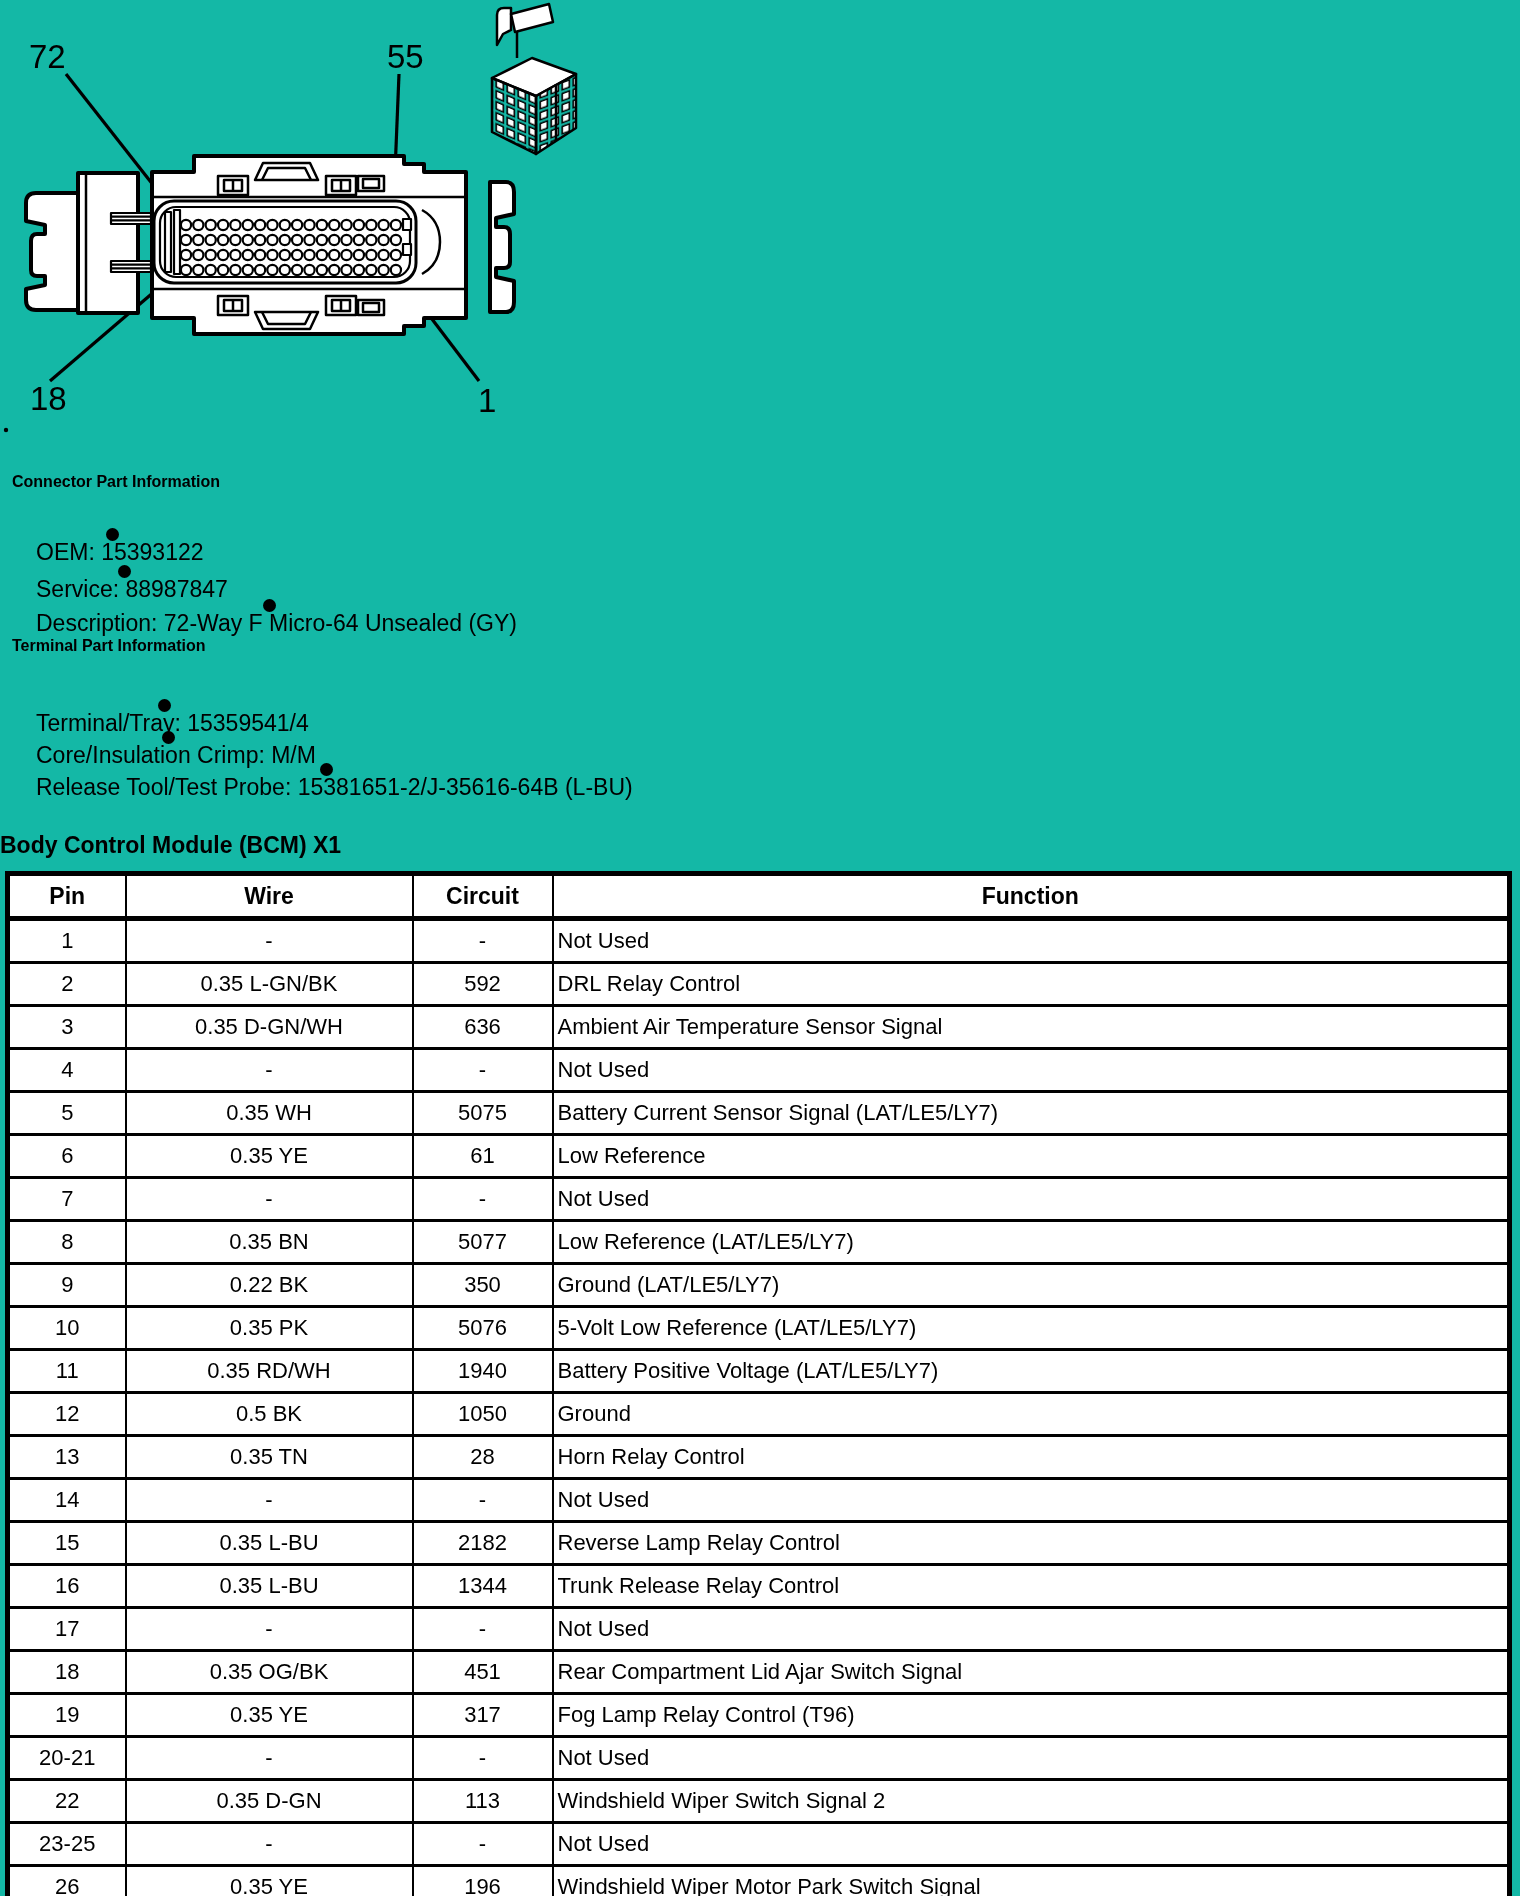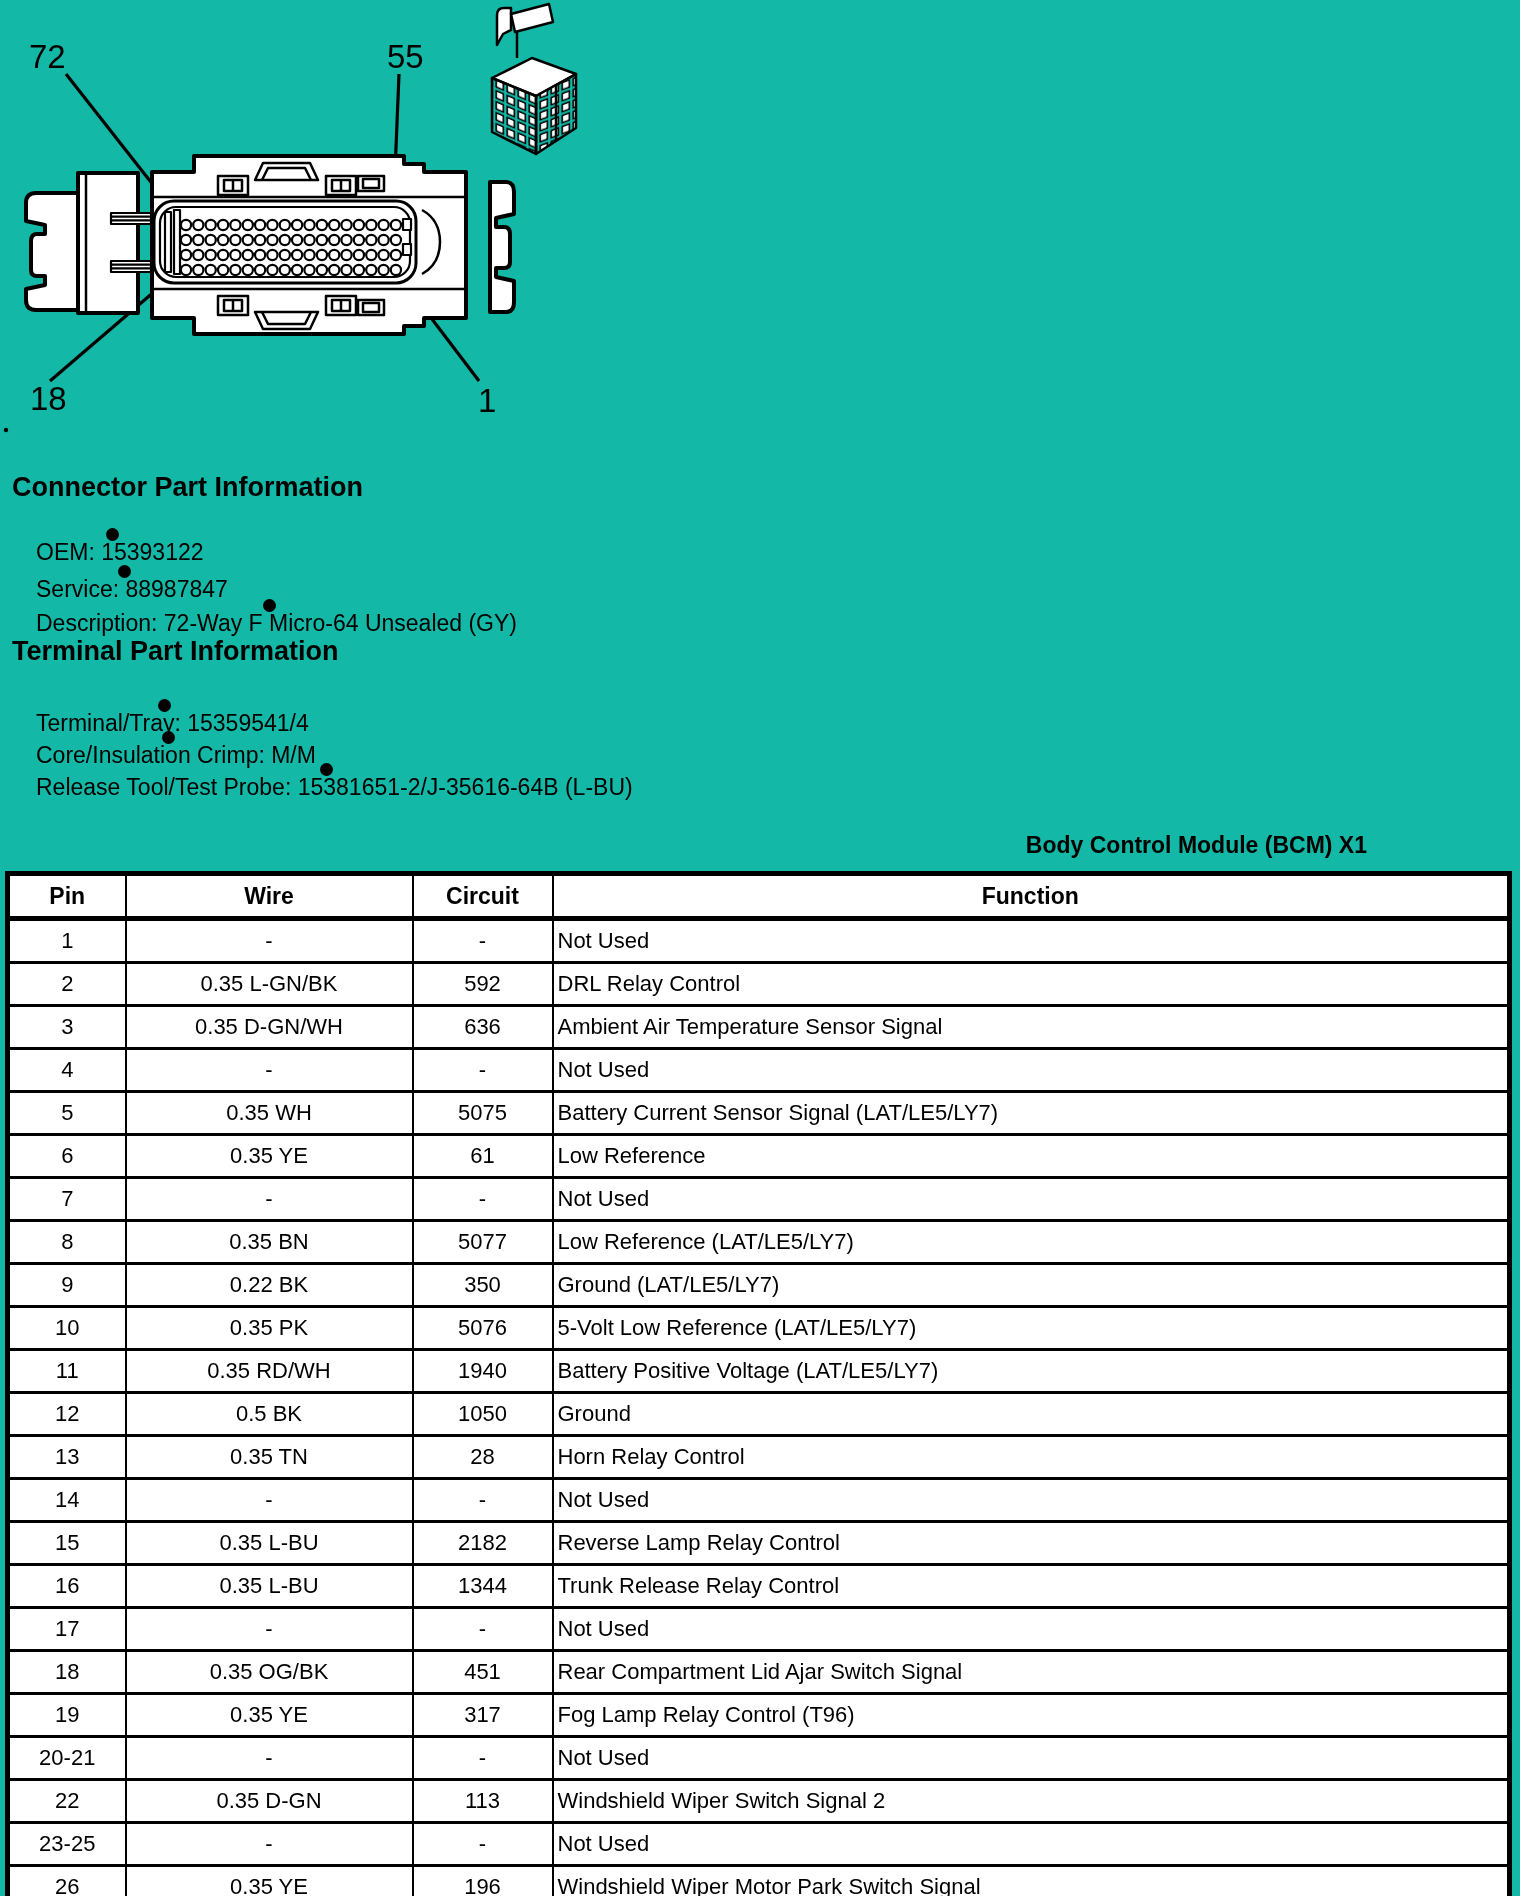--- a/index.html
+++ b/index.html
@@ -1,23 +1,23 @@
 <!DOCTYPE html>
 <html><head>
 <meta charset="utf-8">
 <style>
   html,body{margin:0;padding:0;background:#ffffff;}
   .page{position:relative;width:1520px;height:1896px;background:#14b8a6;
         font-family:"Liberation Sans",sans-serif;color:#000;overflow:hidden;}
   svg text{font-family:"Liberation Sans",sans-serif;}
-  .heading{position:absolute;left:12px;margin:0;font-size:27px;font-weight:bold;line-height:1;}
+  .heading{position:absolute;left:12px;margin:0;font-size:16px;font-weight:bold;line-height:1;}
   .bullet{position:absolute;left:36px;height:26px;display:flex;align-items:center;font-size:23px;line-height:1;flex-direction:column;}
   .bullet .dot{width:13px;height:13px;border-radius:50%;background:#000;margin-right:15px;flex:none;}
-  .table-title{position:absolute;top:834px;left:0;width:1356px;text-align:right;
-               font-size:23px;font-weight:bold;line-height:1;padding-left:11px;}
+  .table-title{position:absolute;top:834px;left:0;width:1356px;text-align:left;
+               font-size:23px;font-weight:bold;line-height:1;}
   table.pinout{position:absolute;left:5px;top:871px;width:1507px;border-collapse:collapse;
                table-layout:fixed;background:#fff;}
   table.pinout{border:5px solid #000;}
   table.pinout th{border:2px solid #000;border-top:5px solid #000;border-bottom:5px solid #000;
                   font-size:23px;font-weight:bold;padding:0;height:40px;}
   table.pinout td{border:2px solid #000;border-top-width:3px;border-bottom-width:3px;
                   font-size:22px;padding:0;height:40px;text-align:center;vertical-align:middle;}
   table.pinout td.fn{text-align:left;padding-left:4px;}
 </style>
 </head>

